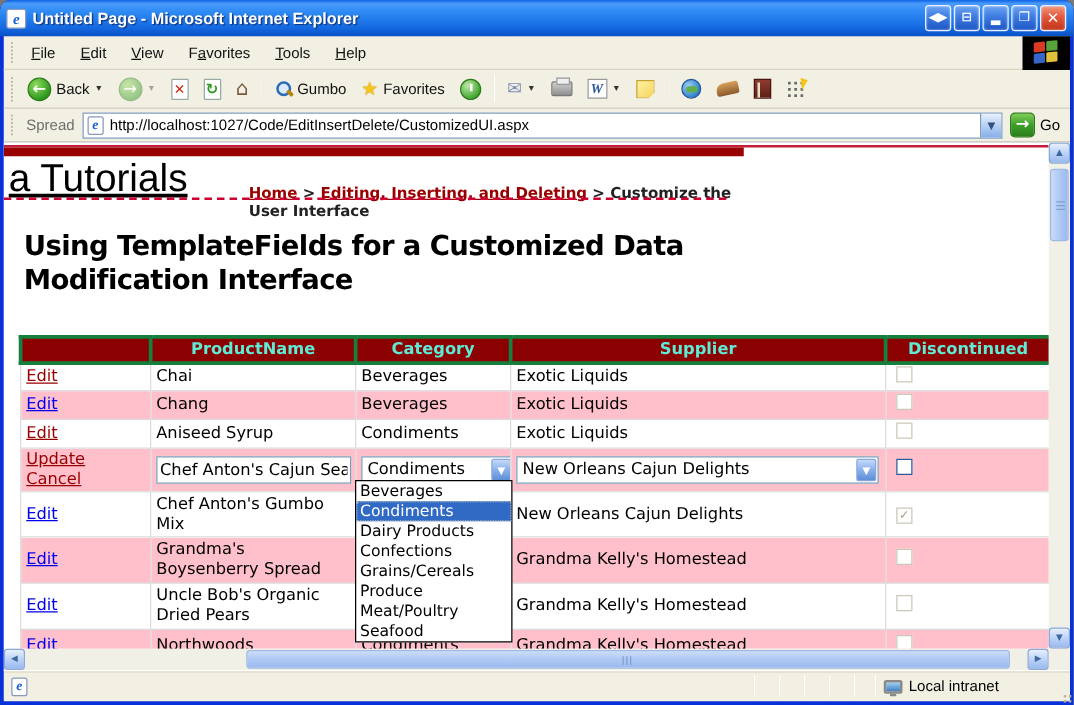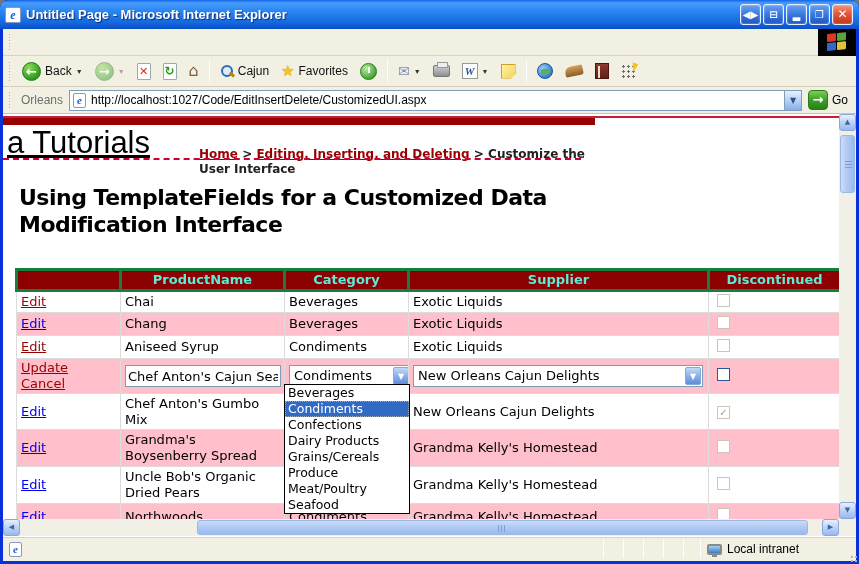--- a/index.html
+++ b/index.html
@@ -193,20 +193,21 @@
       <div class="tb-btn">◀▶</div>
       <div class="tb-btn">⊟</div>
       <div class="tb-btn minimize"><span>▬</span></div>
       <div class="tb-btn">❒</div>
       <div class="tb-btn close">✕</div>
     </div>
   </div>
 
   <div class="menubar">
     <div class="bar-grip"></div>
+    <span><span class="menu-item"><u>F</u>ile</span><span class="menu-item"><u>E</u>dit</span><span class="menu-item"><u>V</u>iew</span><span class="menu-item">F<u>a</u>vorites</span><span class="menu-item"><u>T</u>ools</span><span class="menu-item"><u>H</u>elp</span></span>
     <div class="win-logo">
       <div class="flag">
           <i></i>
           <i></i>
           <i></i>
           <i></i>
         </div>
     </div>
   </div>
 
@@ -226,21 +227,21 @@
     </div>
     <div class="t-item">
       <span class="page-icon"><span class="green">↻</span></span>
     </div>
     <div class="t-item">
       <span class="house-icon">⌂</span>
     </div>
     <div class="t-sep"></div>
     <div class="t-item">
       <span class="mag-icon"></span>
-      <span>Cajun</span>
+      <span>Gumbo</span>
     </div>
     <div class="t-item">
       <span class="star-icon">★</span>
       <span>Favorites</span>
     </div>
     <div class="t-item">
       <span class="hist-icon"></span>
     </div>
     <div class="t-sep"></div>
     <div class="t-item">
@@ -267,21 +268,21 @@
     <div class="t-item">
       <span class="book-icon"></span>
     </div>
     <div class="t-item">
       <span class="grid-icon"></span>
     </div>
   </div>
 
   <div class="addressbar">
     <div class="bar-grip"></div>
-    <span class="addr-label">Orleans</span>
+    <span class="addr-label">Spread</span>
     <div class="addr-field">
       <span class="addr-ie">e</span>
       <span class="addr-url">http://localhost:1027/Code/EditInsertDelete/CustomizedUI.aspx</span>
       <span class="addr-drop">▼</span>
     </div>
     <div class="go-btn">
       <span class="go-square">→</span>
       <span>Go</span>
     </div>
   </div>
@@ -380,22 +381,22 @@
                 <td>Grandma Kelly's Homestead</td>
                 <td><span class="cb cbdisabled"></span></td>
               </tr>
             </tbody>
         </table>
       </div>
 
       <div class="dd-popup" id="dd-popup">
           <div class="dd-opt">Beverages</div>
           <div class="dd-opt sel">Condiments</div>
+          <div class="dd-opt">Dairy Products</div>
           <div class="dd-opt">Confections</div>
-          <div class="dd-opt">Dairy Products</div>
           <div class="dd-opt">Grains/Cereals</div>
           <div class="dd-opt">Produce</div>
           <div class="dd-opt">Meat/Poultry</div>
           <div class="dd-opt">Seafood</div>
         </div>
     </div>
 
     <div class="vscroll">
       <div class="sb-btn up">▲</div>
       <div class="v-thumb"></div>

